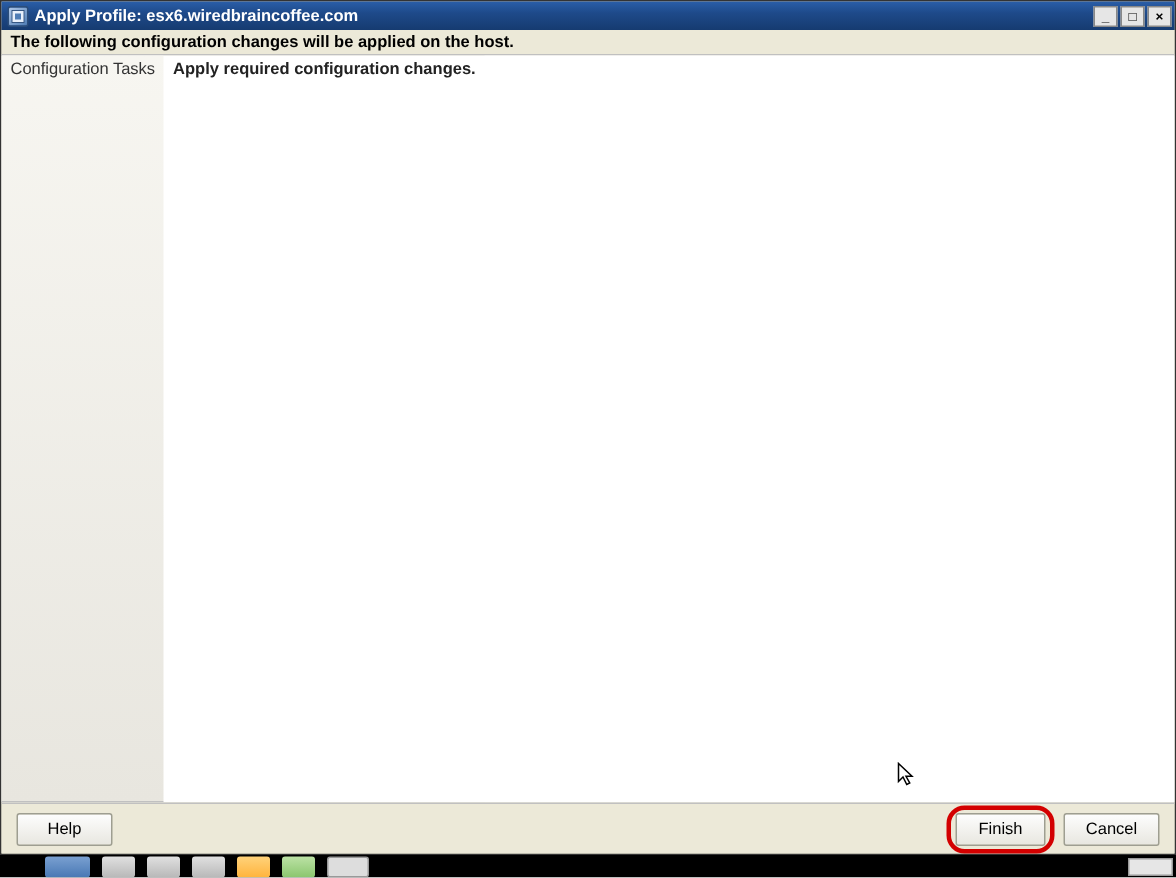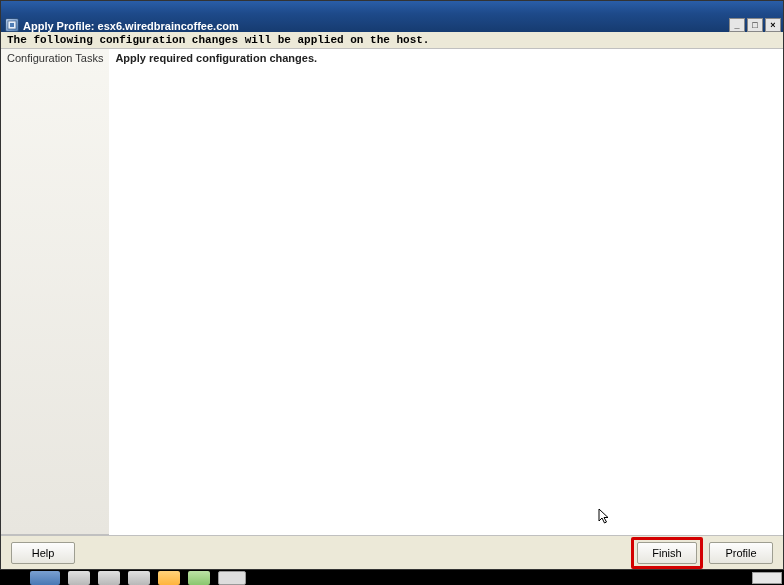--- a/index.html
+++ b/index.html
@@ -16,25 +16,25 @@
   }
   .window {
     width: 784px;
     height: 570px;
     border: 1px solid #333;
     display: flex;
     flex-direction: column;
     background: #ece9d8;
   }
   .titlebar {
-    height: 31px;
+    height: 19px;
     background: linear-gradient(to bottom, #2a5ea8 0%, #1e4a8a 40%, #163b70 100%);
     color: #fff;
     display: flex;
-    align-items: flex-end;
+    align-items: center;
     padding-left: 4px;
   }
   .titlebar .app-icon {
     width: 14px;
     height: 14px;
     margin-right: 4px;
     background: linear-gradient(135deg,#b0c8e8,#4f7db5);
     border: 1px solid #2b4d7a;
     border-radius: 2px;
     display:flex;align-items:center;justify-content:center;
@@ -67,21 +67,20 @@
     cursor: pointer;
   }
   .subtitle {
     height: 17px;
     background: #ece9d8;
     border-bottom: 1px solid #c0c0c0;
     padding: 2px 6px 0 6px;
     font-weight: bold;
     font-size: 11px;
     color: #000;
-    font-family: Liberation Mono, monospace;
   }
   .content-area {
     flex: 1;
     background: #fff;
     border: 0;
     padding: 0;
     display: flex;
     flex-direction: row;
     overflow: hidden;
   }
@@ -116,21 +115,21 @@
     border-radius: 2px;
     font-family: Tahoma, Arial, sans-serif;
     font-size: 11px;
     cursor: pointer;
     padding: 0 8px;
   }
   .left-group { display:flex; align-items:center;}
   .right-group { margin-left:auto; display:flex; align-items:center; gap:6px;}
   .finish-highlight {
     border: 3px solid #d30000;
-    border-radius: 2px;
+    border-radius: 12px;
     padding: 2px 3px;
     display:inline-flex;
   }
   .finish-highlight .btn { min-width:60px; }
   .bottom-strip {
     position:absolute;
     bottom:0; left:0;
     width:784px;
     height:15px;
     background:#000;
@@ -195,21 +194,21 @@
   </div>
 
   <div class="button-bar">
     <div class="left-group">
       <button class="btn">Help</button>
     </div>
     <div class="right-group">
       <span class="finish-highlight">
         <button class="btn">Finish</button>
       </span>
-      <button class="btn">Profile</button>
+      <button class="btn">Cancel</button>
     </div>
   </div>
 </div>
 
 <div class="bottom-strip">
   <div class="tray-icon a"></div>
   <div class="tray-icon b"></div>
   <div class="tray-icon b"></div>
   <div class="tray-icon b"></div>
   <div class="tray-icon c"></div>

